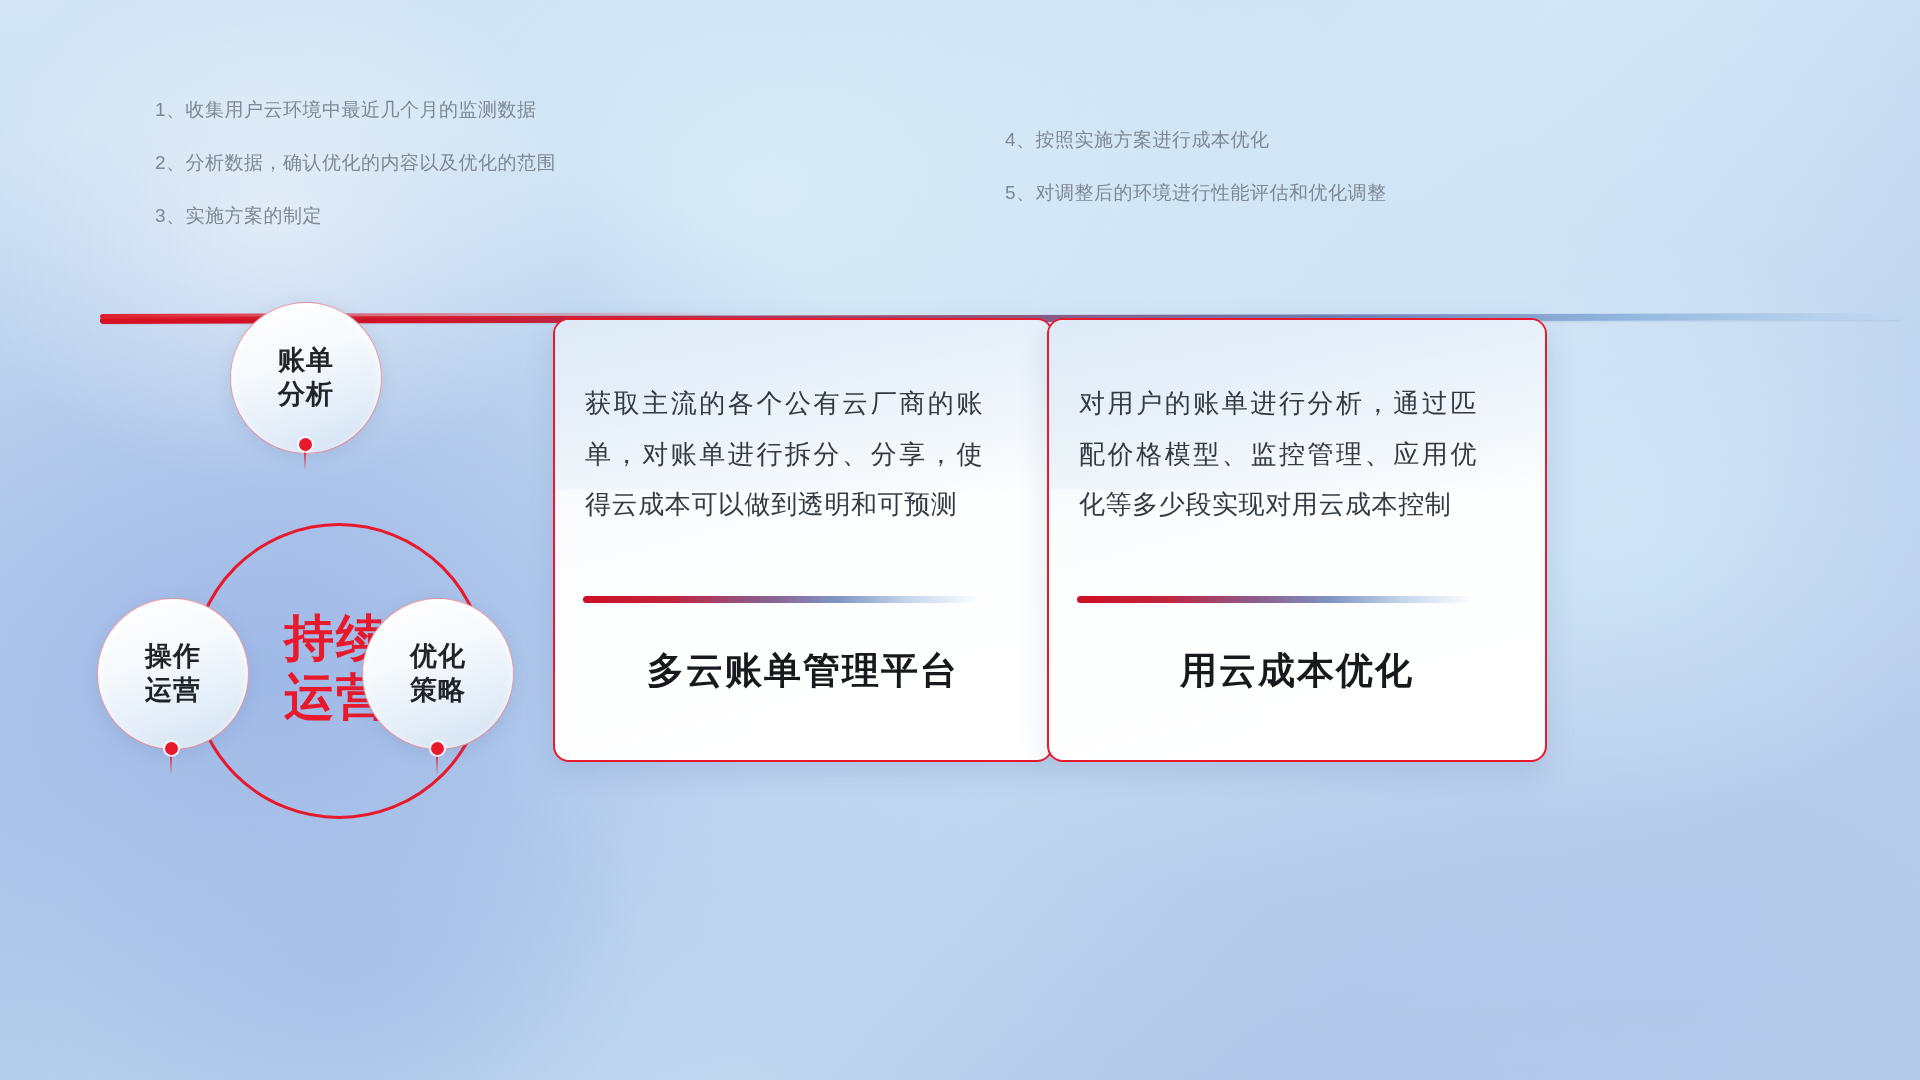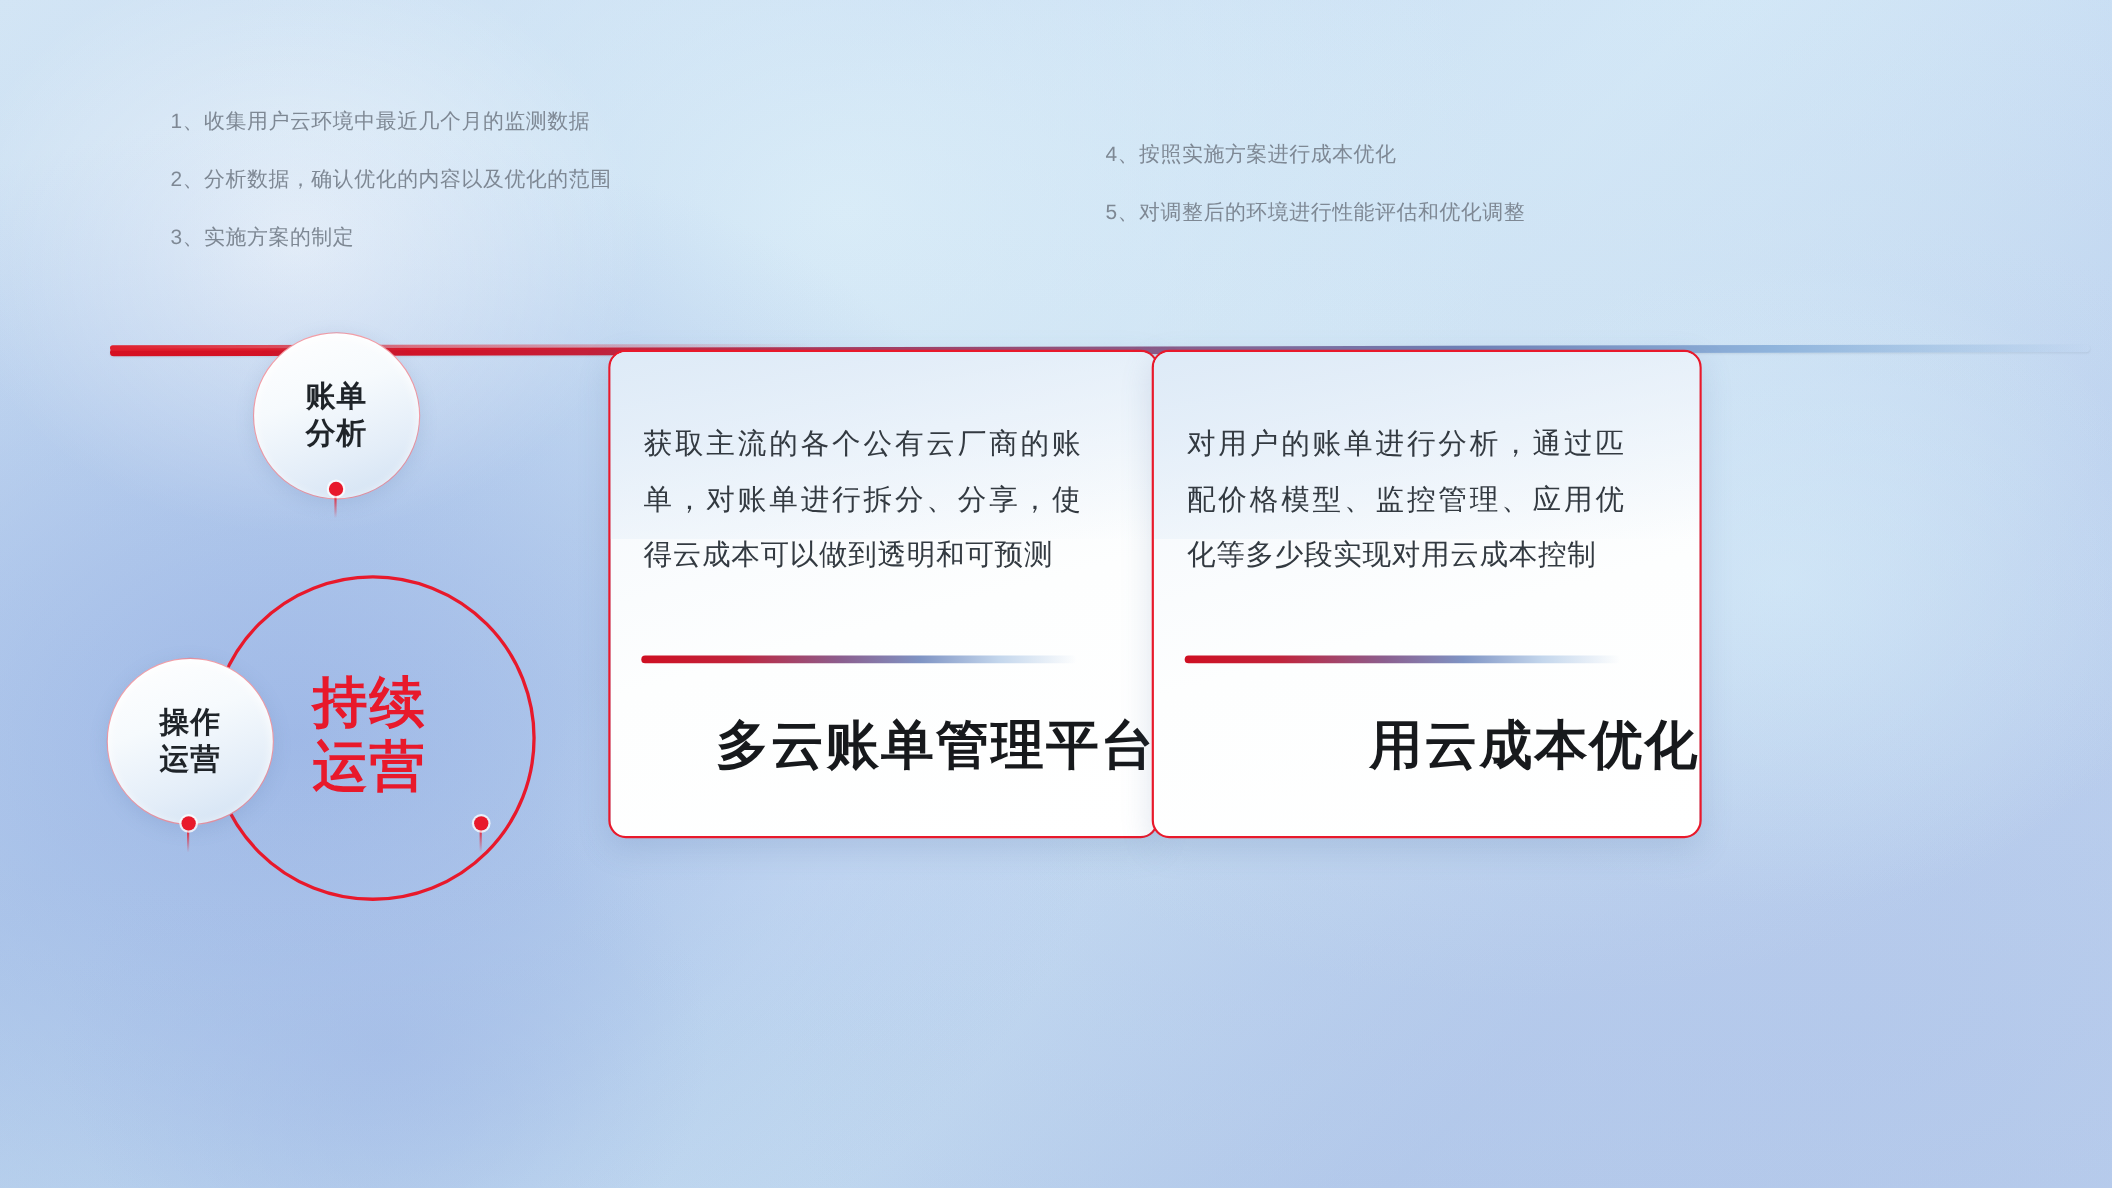--- a/index.html
+++ b/index.html
@@ -123,22 +123,22 @@
   .card-body{
     position:absolute;left:30px;top:58px;width:398px;
     color:#333a41;font-size:26px;line-height:1.95;letter-spacing:.6px;
     text-align:justify;text-align-last:left;
   }
   .card-rule{
     position:absolute;left:28px;top:276px;width:396px;height:7px;border-radius:4px;
     background:linear-gradient(90deg,#cf0f22 0%,#c0243c 22%,#8b5f8f 46%,#7f94c4 64%,#c3d6ec 82%,rgba(231,240,250,0) 100%);
   }
   .card-title{
-    position:absolute;left:0;top:326px;width:100%;text-align:right;
-    color:#17191c;font-weight:bold;font-size:48px;letter-spacing:2px;
+    position:absolute;left:0;top:326px;width:100%;text-align:center;
+    color:#17191c;font-weight:bold;font-size:37px;letter-spacing:2px;
   }
 </style>
 </head>
 <body>
 
 <div id="bg">
   <div class="bg-base"></div>
   <div class="bg-soft1"></div>
   <div class="bg-soft2"></div>
   <div class="bg-soft3"></div>
@@ -168,20 +168,24 @@
   </div>
 
   <div class="bubble b-top">
     <span>账单</span>
     <span>分析</span>
   </div>
   <div class="bubble b-left">
     <span>操作</span>
     <span>运营</span>
   </div>
+  <div class="bubble b-right">
+    <span>优化</span>
+    <span>策略</span>
+  </div>
 
   <div class="stem st-top"></div>
   <div class="stem st-left"></div>
   <div class="stem st-right"></div>
   <div class="dot d-top"></div>
   <div class="dot d-left"></div>
   <div class="dot d-right"></div>
 </div>
 
 <div class="card" id="card-1">

